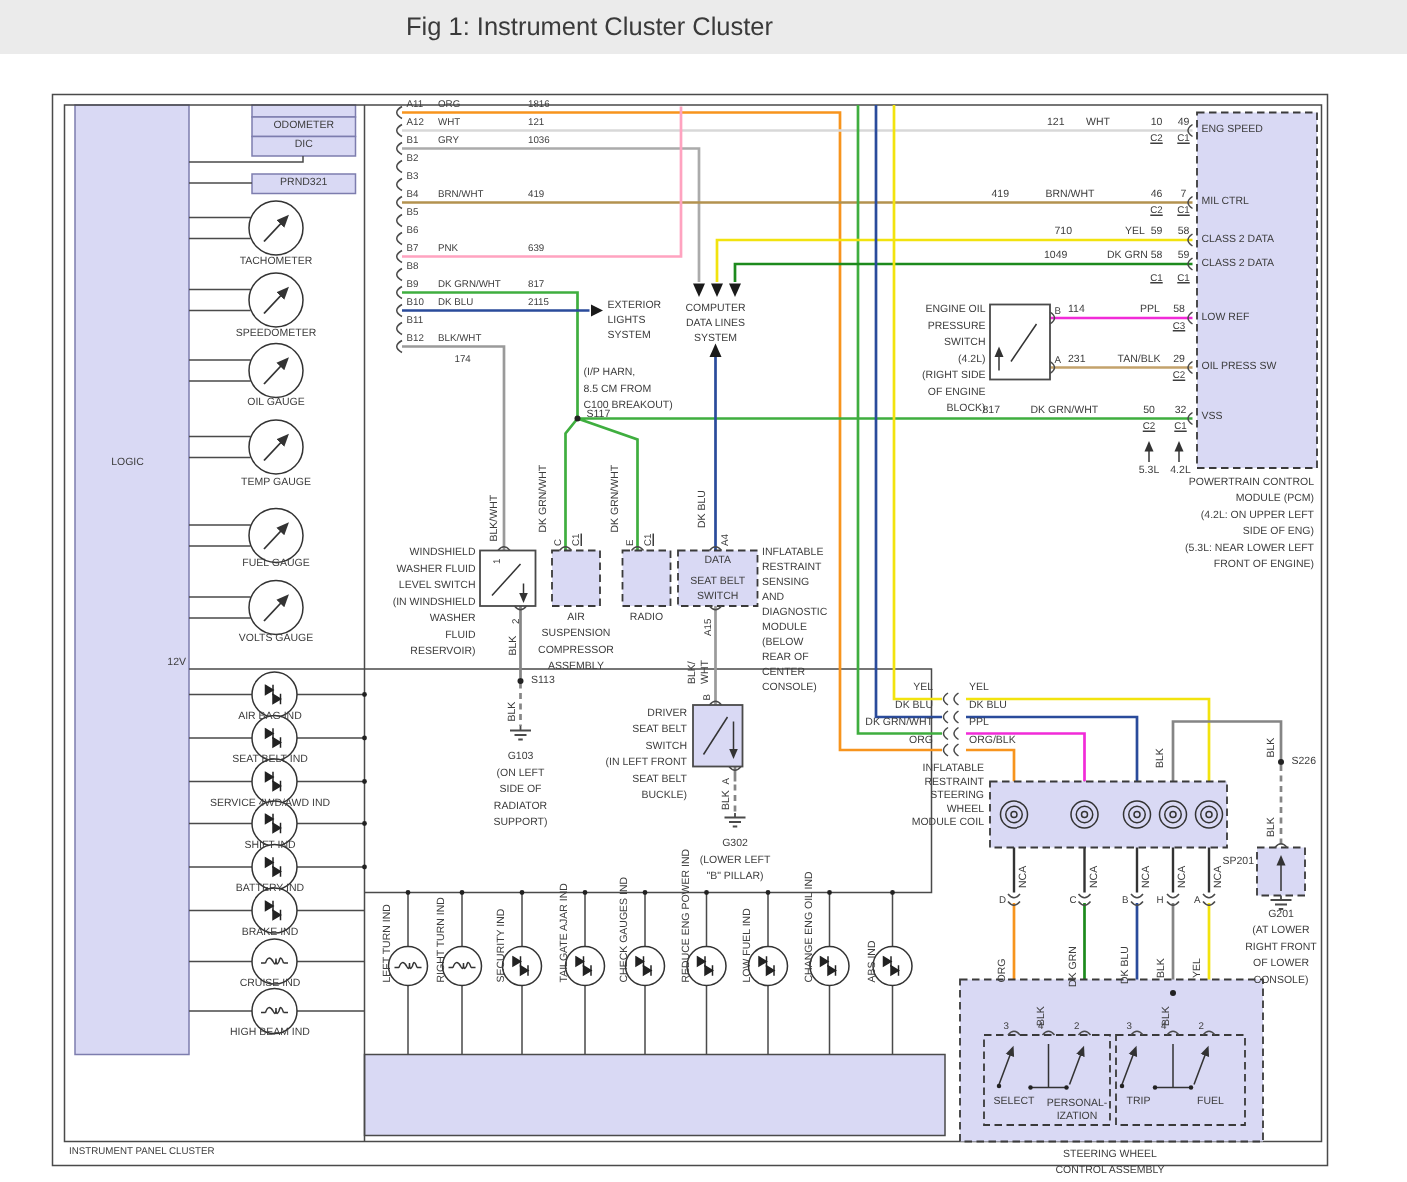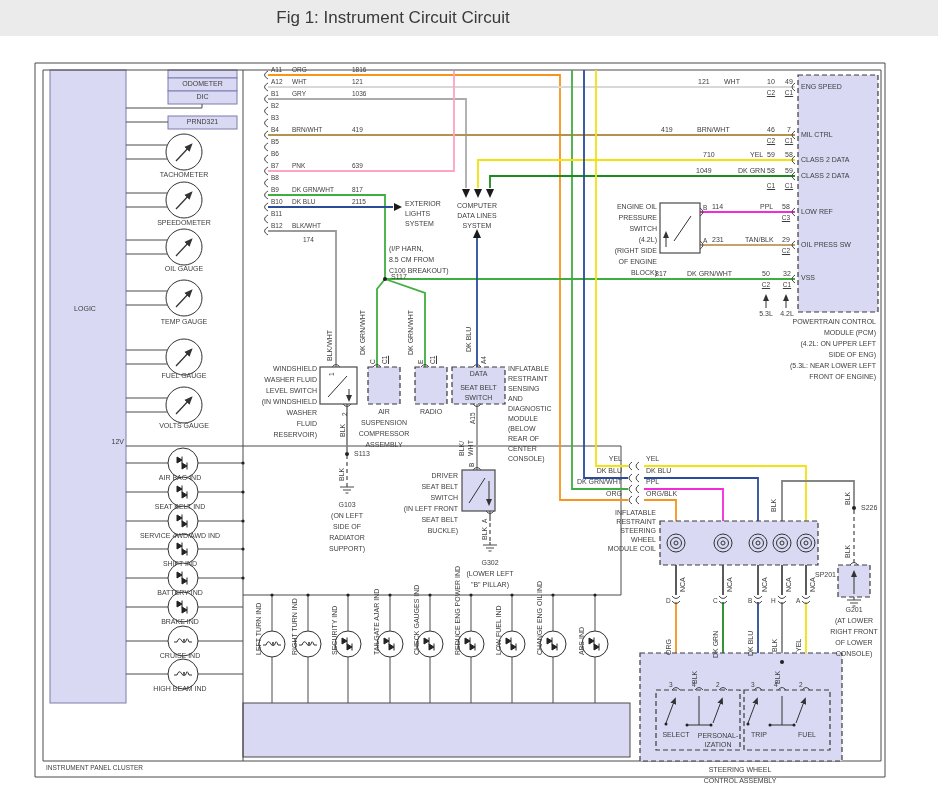--- a/index.html
+++ b/index.html
@@ -17,21 +17,21 @@
   .lh10{line-height:10px;}
   .lh9{line-height:9px;}
   .ul{text-decoration:underline;}
 </style>
 </head>
 <body>
 
 <div class="stage">
 
   <div class="title-bar">
-    <span>Fig 1: Instrument Circuit Circuit</span>
+    <span>Fig 1: Instrument Cluster Cluster</span>
   </div>
 
   <svg class="layer" width="938" height="788" viewBox="0 0 938 788">
     <defs>
       <marker id="mA" markerWidth="8" markerHeight="8" refX="5" refY="4" orient="auto">
         <path d="M0,1 L7,4 L0,7 Z" fill="#333"></path>
       </marker>
       <g id="g-led" fill="#222" stroke="#222" stroke-width="1">
         <path d="M-6,-6 L-1,-3 L-6,0 Z"></path>
           <line x1="-1" y1="-6.5" x2="-1" y2="0.5"></line>

